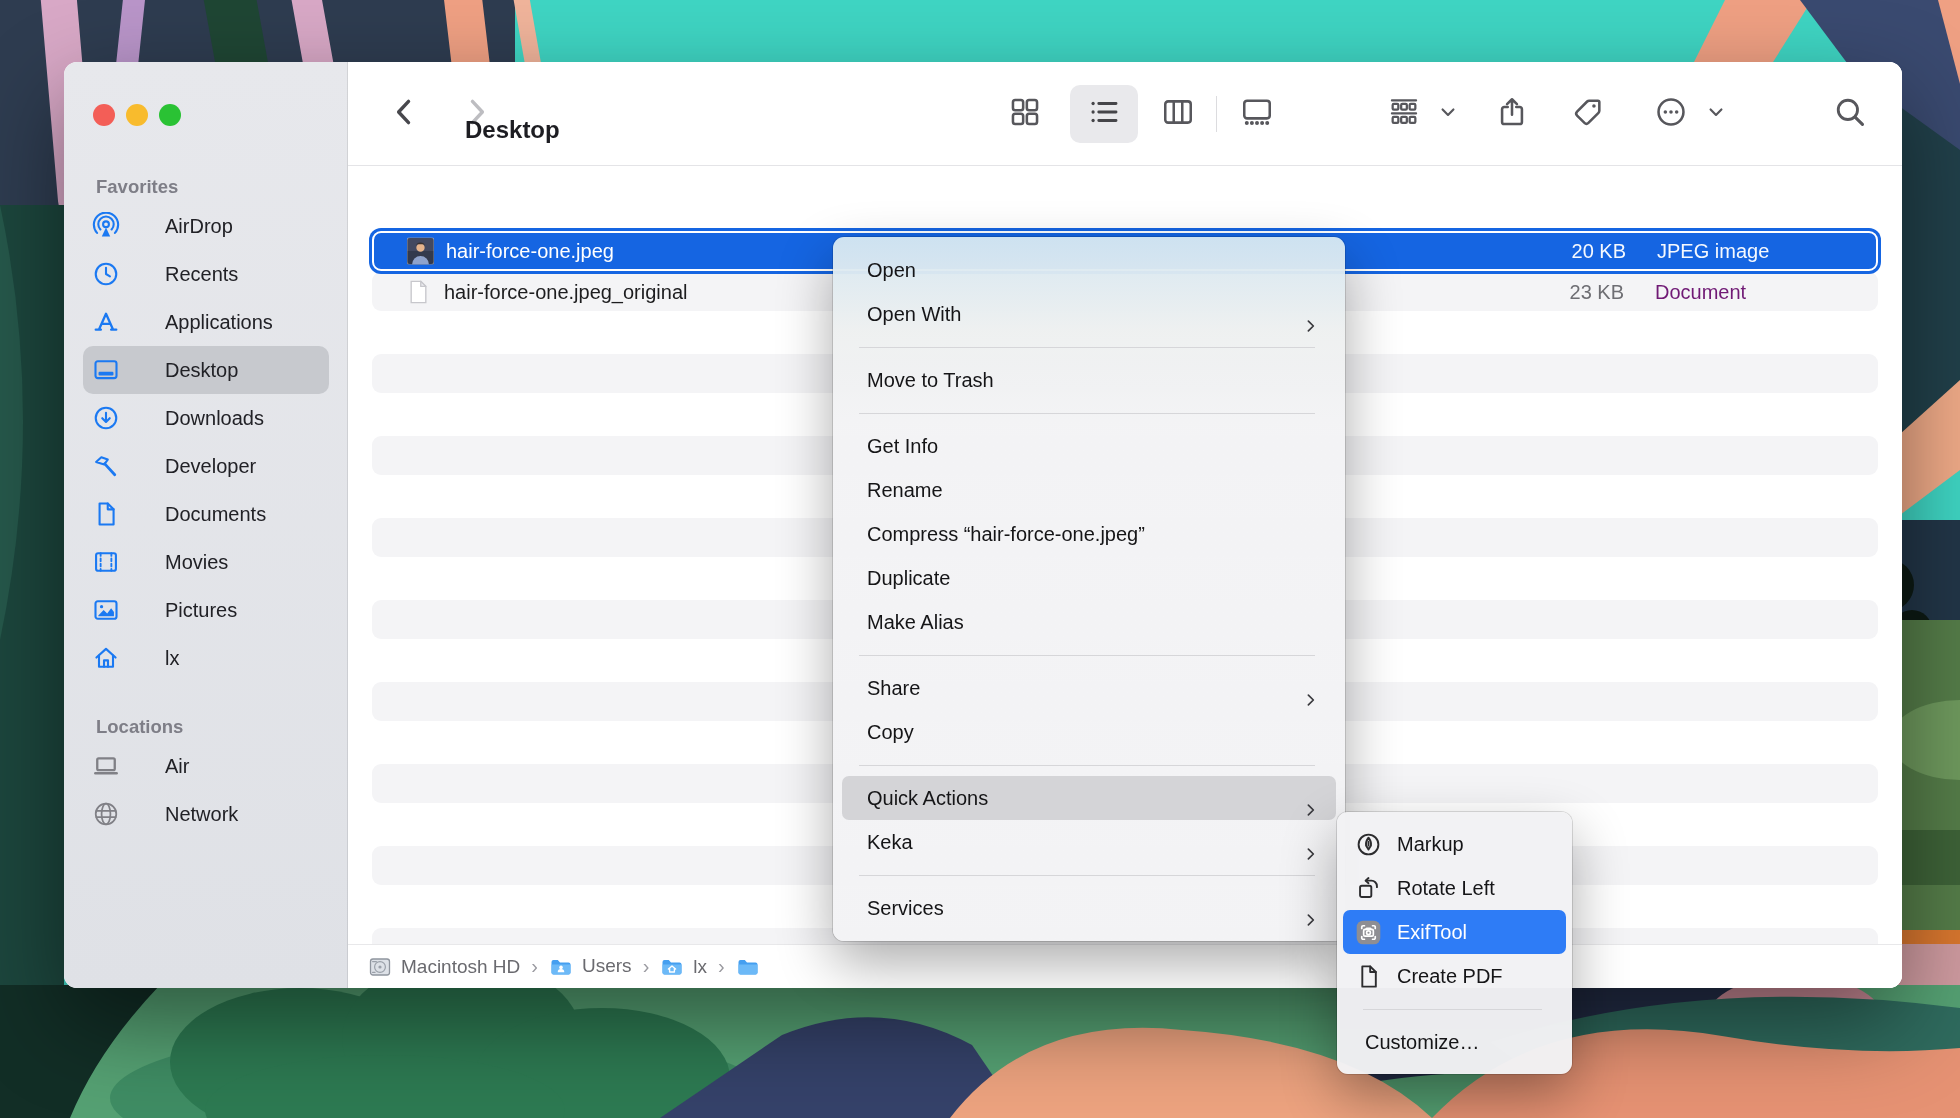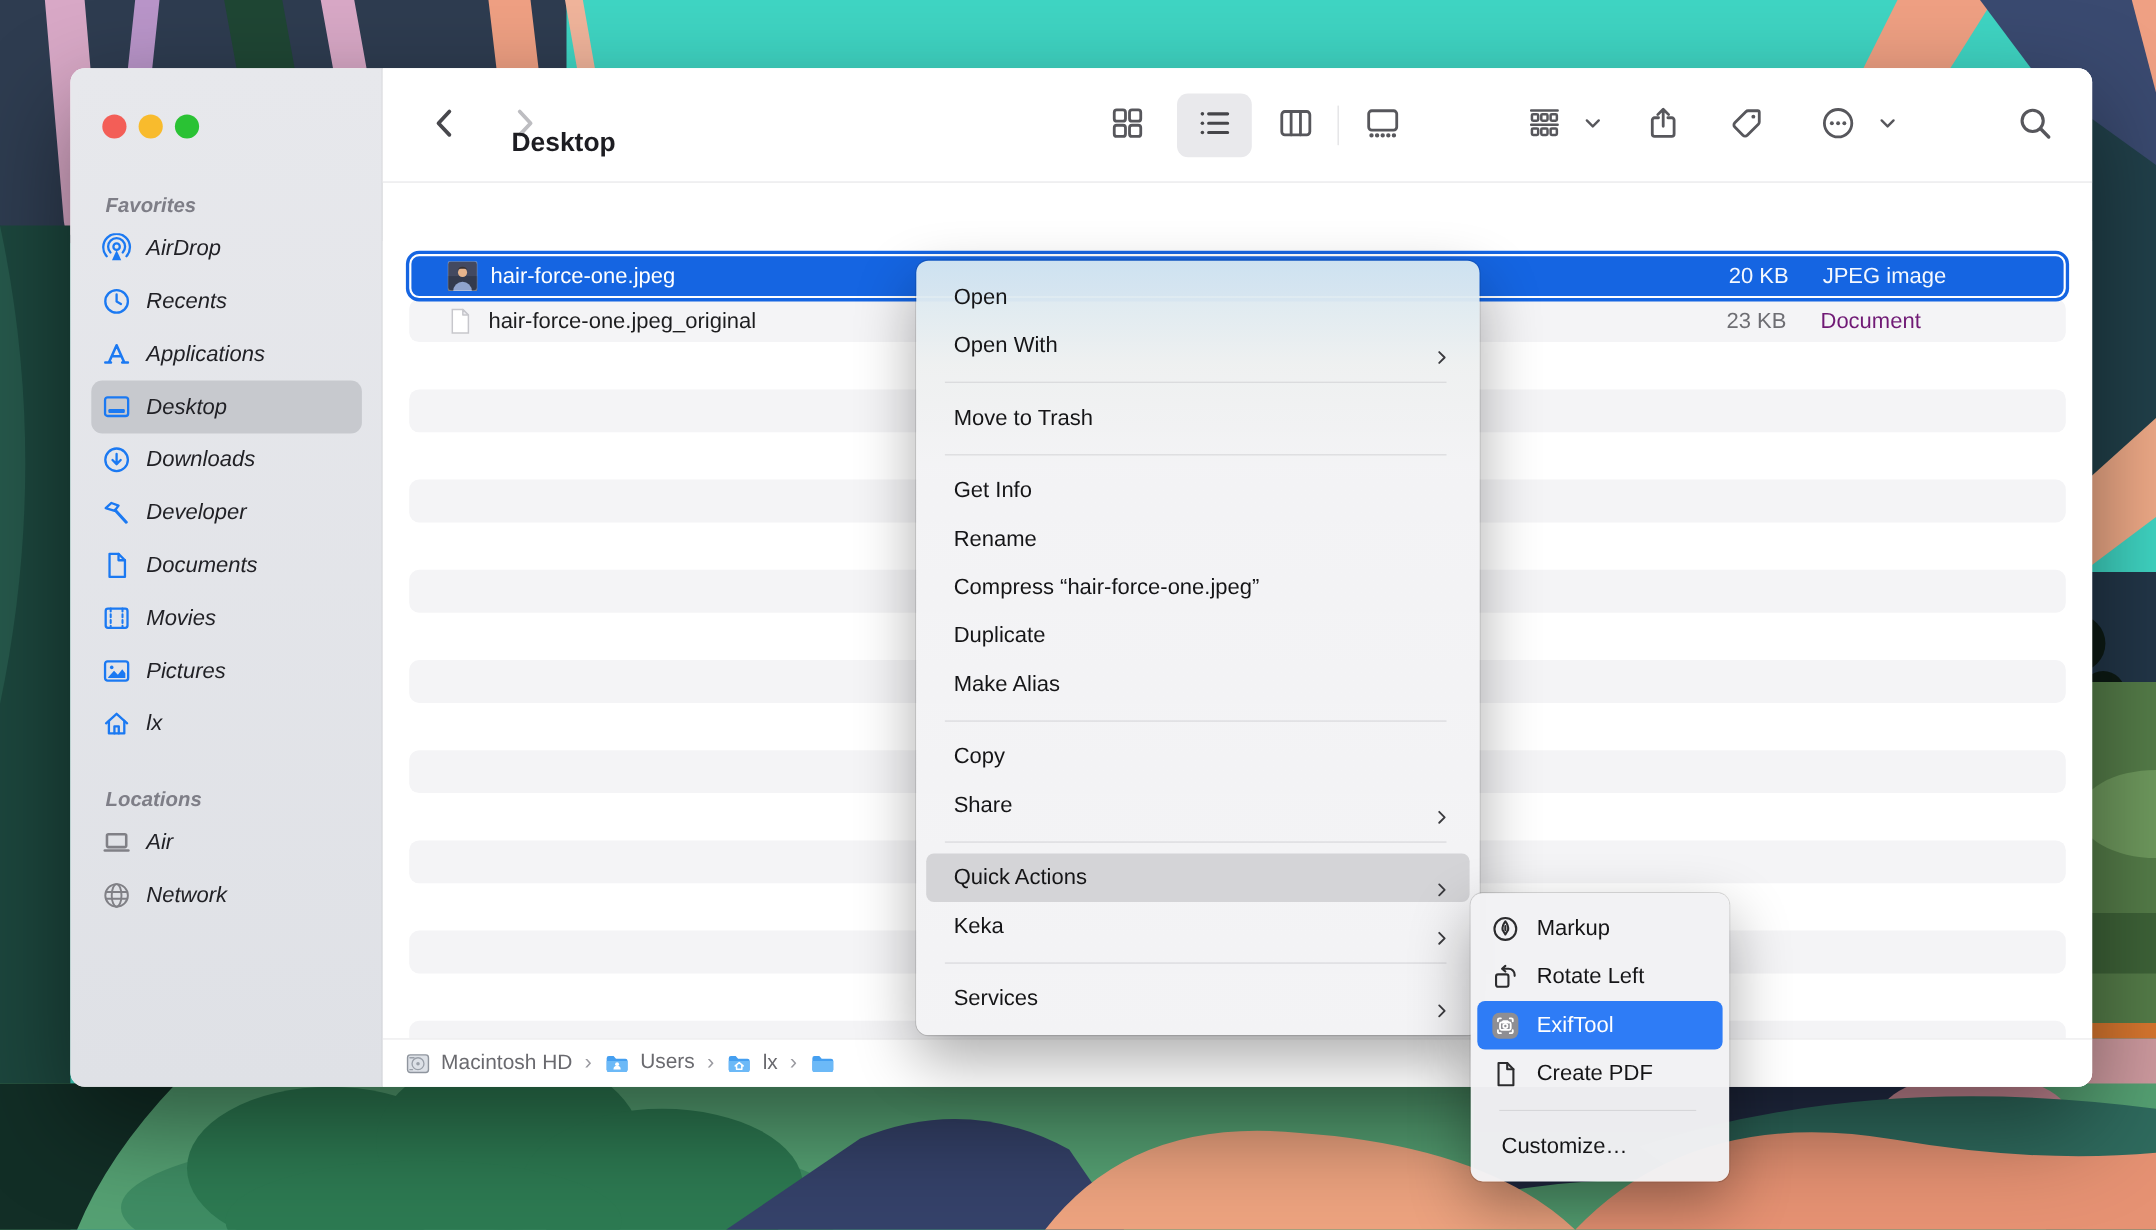--- a/index.html
+++ b/index.html
@@ -6,27 +6,27 @@
   *{box-sizing:border-box;}
   .stage{position:relative;width:1960px;height:1118px;overflow:hidden;
          font-family:"Liberation Sans",sans-serif;-webkit-font-smoothing:antialiased;}
   .wallpaper{position:absolute;inset:0;}
 
   
   .window{position:absolute;left:64px;top:62px;width:1838px;height:926px;border-radius:13px;
           background:#fff;box-shadow:0 34px 90px rgba(0,0,0,.45);overflow:hidden;z-index:10;}
   .sidebar{position:absolute;left:0;top:0;width:284px;height:100%;
            background:linear-gradient(180deg,#e7e8ec,#dfe1e6);
-           border-right:1px solid rgba(0,0,0,.09);font-style:italic;}
+           border-right:1px solid rgba(0,0,0,.09);}
   .tl{position:absolute;top:42px;width:22px;height:22px;border-radius:50%;}
   .sb-scroll{position:absolute;left:0;right:0;top:110px;}
   .sb-header{font-size:18.5px;font-weight:700;color:#7e7e87;height:30px;line-height:30px;padding-left:32px;}
   .sb-header-gap{margin-top:30px;}
   .sb-item{height:48px;display:flex;align-items:center;margin:0 18px 0 19px;padding-left:9px;
-           border-radius:10px;font-size:20px;color:#212126;}
+           border-radius:10px;font-size:20px;color:#212126;gap:32px;}
   .sb-item.sel{background:#c7c9ce;}
   .sb-ic{width:28px;height:28px;margin-right:13px;color:#1b79f2;flex:0 0 28px;}
   .sb-item.gray .sb-ic{color:#808086;}
   .sb-ic svg,.f-ic svg,.sic svg,.p-ic svg{width:100%;height:100%;display:block;}
 
   .main{position:absolute;left:284px;top:0;right:0;bottom:0;background:#fff;}
   .toolbar{position:absolute;left:0;right:0;top:0;height:104px;border-bottom:1px solid #e4e4e7;background:#fff;}
   .tbtn{position:absolute;top:52px;transform:translate(-50%,-50%);width:58px;height:58px;
         display:flex;align-items:center;justify-content:center;color:#57575c;}
   .tbtn svg{width:34px;height:34px;}
@@ -445,24 +445,24 @@
           </svg></span></div>
       <div class="msep"></div>
       <div class="mi"><span>Move to Trash</span></div>
       <div class="msep"></div>
       <div class="mi"><span>Get Info</span></div>
       <div class="mi"><span>Rename</span></div>
       <div class="mi"><span>Compress “hair-force-one.jpeg”</span></div>
       <div class="mi"><span>Duplicate</span></div>
       <div class="mi"><span>Make Alias</span></div>
       <div class="msep"></div>
-      <div class="mi"><span>Copy</span></div>
       <div class="mi"><span>Share</span><span class="chev"><svg viewBox="0 0 24 24" fill="none" stroke="currentColor" stroke-width="2.4" stroke-linecap="round" stroke-linejoin="round">
             <path d="M9,5 L16,12 L9,19"></path>
           </svg></span></div>
+      <div class="mi"><span>Copy</span></div>
       <div class="msep"></div>
       <div class="mi hl"><span>Quick Actions</span><span class="chev"><svg viewBox="0 0 24 24" fill="none" stroke="currentColor" stroke-width="2.4" stroke-linecap="round" stroke-linejoin="round">
             <path d="M9,5 L16,12 L9,19"></path>
           </svg></span></div>
       <div class="mi"><span>Keka</span><span class="chev"><svg viewBox="0 0 24 24" fill="none" stroke="currentColor" stroke-width="2.4" stroke-linecap="round" stroke-linejoin="round">
             <path d="M9,5 L16,12 L9,19"></path>
           </svg></span></div>
       <div class="msep"></div>
       <div class="mi"><span>Services</span><span class="chev"><svg viewBox="0 0 24 24" fill="none" stroke="currentColor" stroke-width="2.4" stroke-linecap="round" stroke-linejoin="round">
             <path d="M9,5 L16,12 L9,19"></path>

